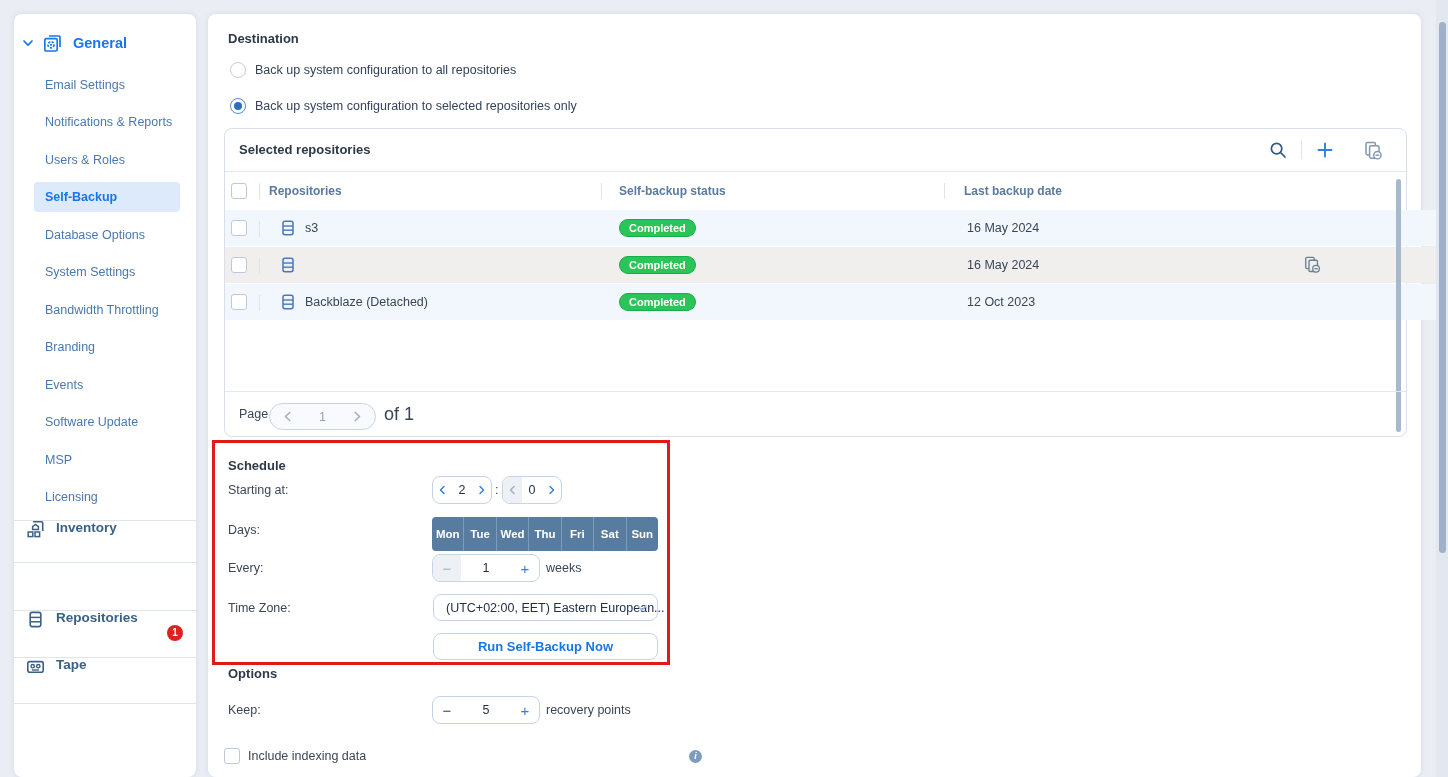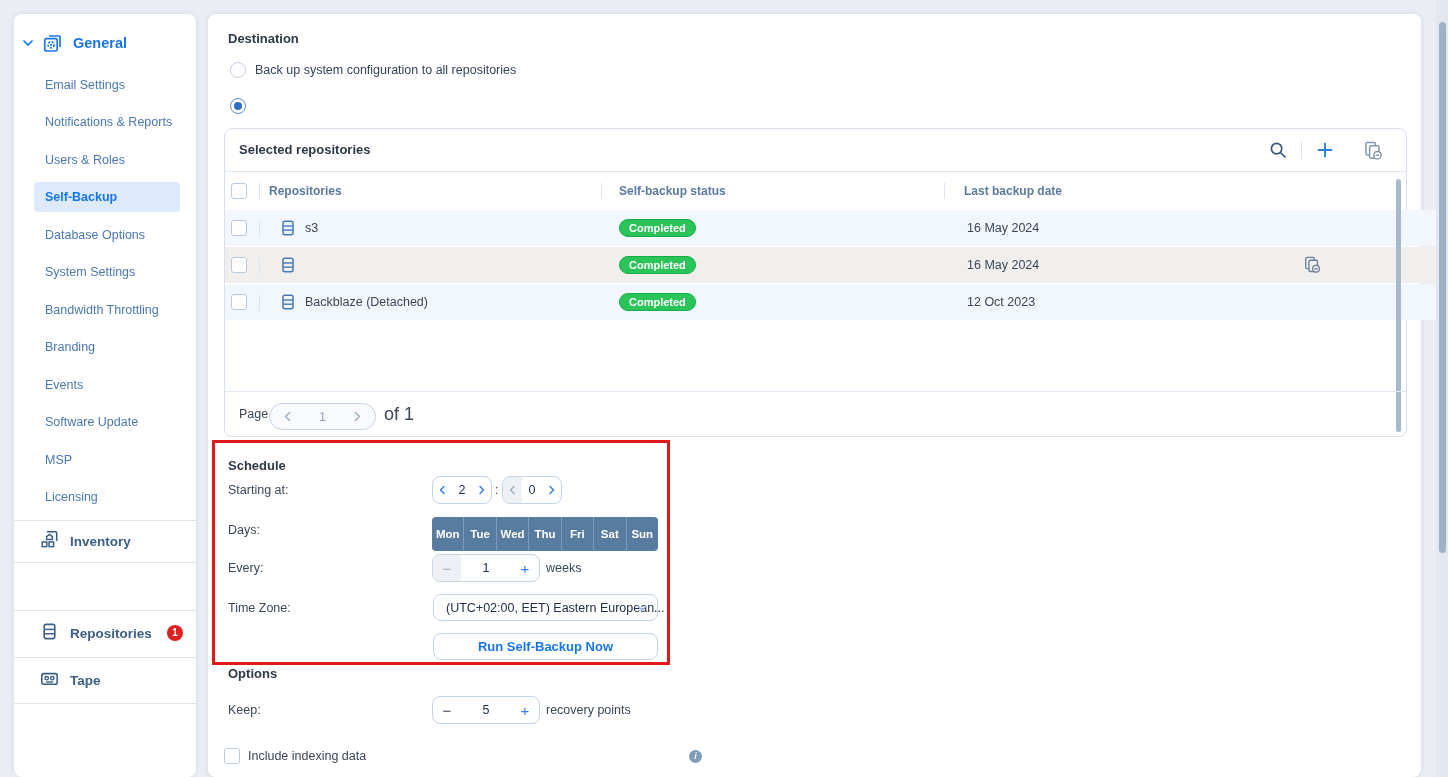--- a/index.html
+++ b/index.html
@@ -10,21 +10,21 @@
   
   .sidebar { left:14px; top:14px; width:182px; height:763px; }
   .gen-header { position:absolute; left:0; top:10px; width:100%; height:38px; display:flex; align-items:center; cursor:pointer; }
   .gen-chevron { margin-left:8px; display:flex; }
   .gen-icon { margin-left:9px; display:flex; }
   .gen-label { margin-left:11px; font-size:14.5px; font-weight:bold; color:#1877e8; }
   .sub-item { position:absolute; left:20px; width:146px; height:30px; line-height:30px; padding-left:11px;
               font-size:12.5px; color:#4a78b0; border-radius:4px; cursor:pointer; white-space:nowrap; }
   .sub-item.sel { background:#ddeafc; color:#1877e8; font-weight:bold; }
   .side-div { position:absolute; left:0; width:182px; border-top:1px solid #dfe4ec; }
-  .side-section { position:absolute; left:0; width:178px; display:flex; align-items:center; padding-left:26px; cursor:pointer; }
+  .side-section { position:absolute; left:0; width:178px; display:flex; align-items:flex-start; padding-left:12px; cursor:pointer; }
   .side-section .lbl { margin-left:11px; font-size:13.5px; font-weight:bold; color:#3b6087; }
   .red-badge { position:absolute; right:9px; width:16px; height:16px; border-radius:50%; background:#e02020;
                color:#fff; font-size:10px; font-weight:bold; text-align:center; line-height:16px; }
 
   
   .main { left:208px; top:14px; width:1213px; height:763px; border-radius:8px; }
   .sec-title { position:absolute; left:20px; font-size:13px; font-weight:bold; color:#2e3947; }
   .radio-row { position:absolute; left:22px; display:flex; align-items:center; gap:9px; cursor:pointer; }
   .radio { width:16px; height:16px; border-radius:50%; background:#fff; border:1px solid #c3cfdd; flex:0 0 16px; position:relative; }
   .radio.on { border:1.5px solid #5e8cc6; }
@@ -182,20 +182,21 @@
   <div class="card main">
 
     <div class="sec-title" style="top:17px">Destination</div>
 
     <div class="radio-row" style="top:48px">
       <span class="radio"></span>
       <span class="radio-lbl">Back up system configuration to all repositories</span>
     </div>
     <div class="radio-row" style="top:84px">
       <span class="radio on"></span>
+      <span class="radio-lbl">Back up system configuration to selected repositories only</span>
     </div>
 
     <div class="panel">
       <div class="panel-title">Selected repositories</div>
       <div class="panel-toolbar">
         <span class="tbtn">
           <svg width="20" height="20" viewBox="0 0 20 20">
               <circle cx="8.6" cy="8.6" r="5.2" fill="none" stroke="#33597e" stroke-width="1.7"></circle>
               <line x1="12.5" y1="12.5" x2="17" y2="17" stroke="#33597e" stroke-width="1.7" stroke-linecap="round"></line>
             </svg>

